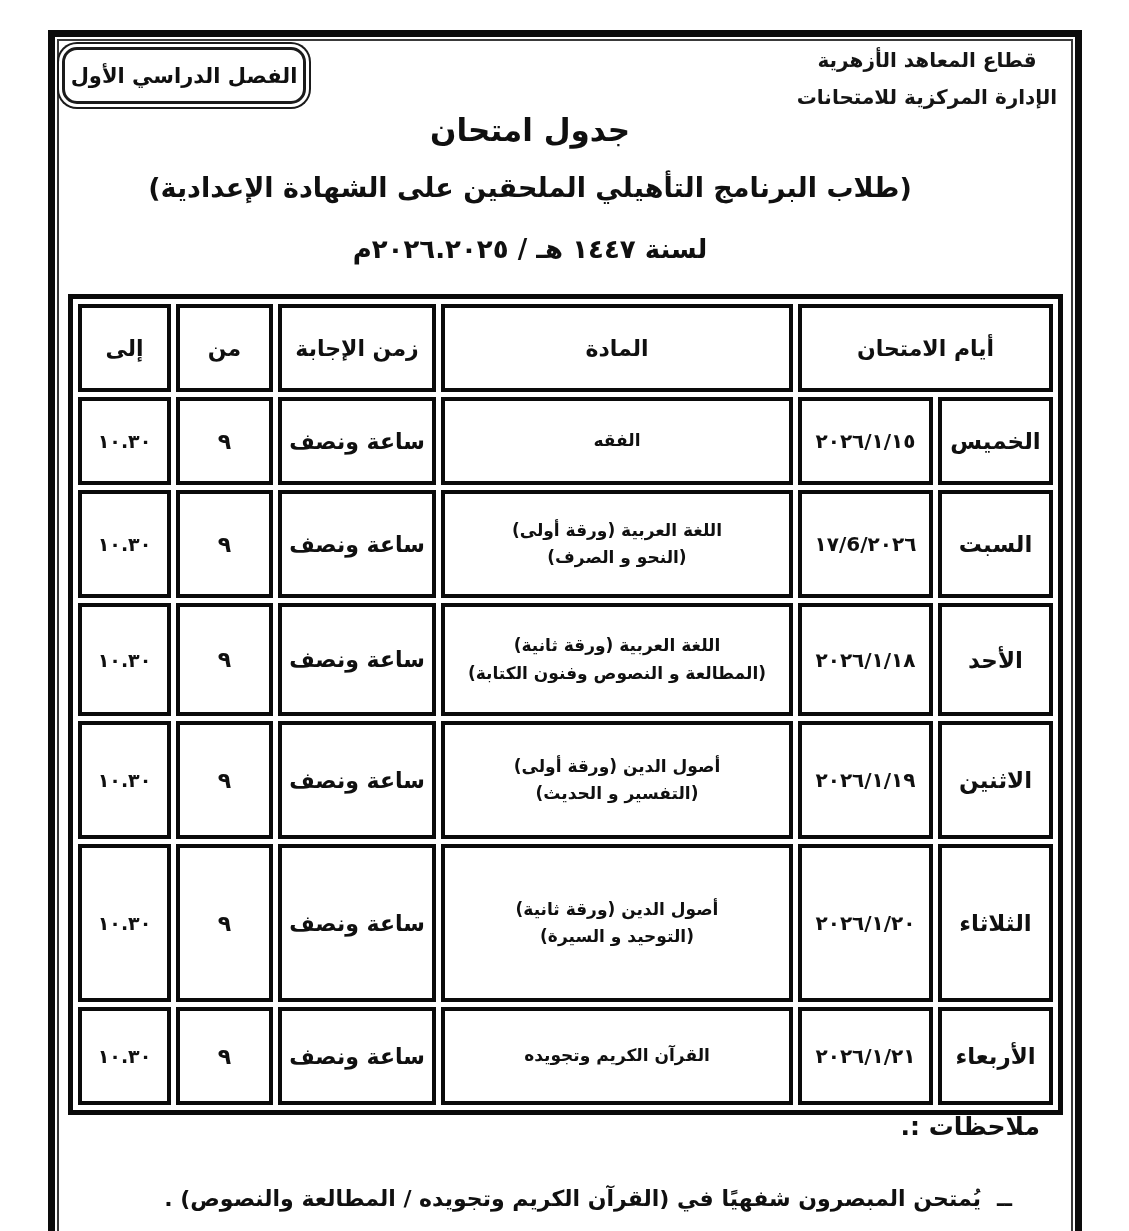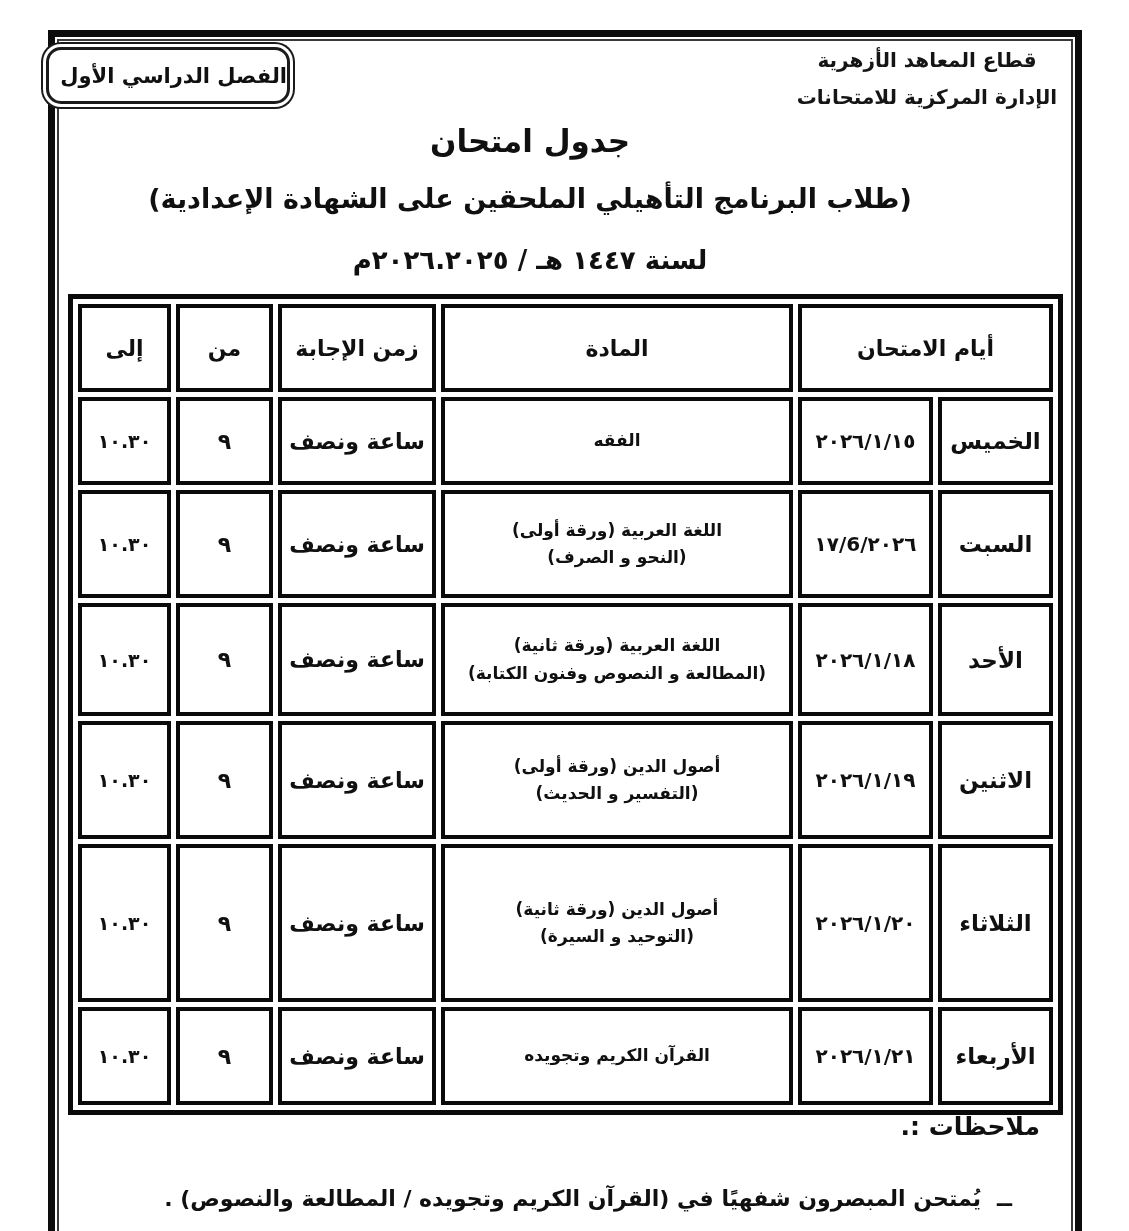--- a/index.html
+++ b/index.html
@@ -12,33 +12,33 @@
   
   .frame {
     position:absolute; left:48px; top:30px; width:1034px; height:1260px;
     border:7px solid #0c0c0c;
   }
   .frame::after{
     content:""; position:absolute; inset:2px; border:2px solid #3a3a3a;
   }
   
   .stamp{
-    position:absolute; left:46px; top:47px; width:244px; height:57px;
+    position:absolute; left:62px; top:47px; width:244px; height:57px;
     border:3px solid #1b1b1b; border-radius:15px;
     box-shadow:0 0 0 3px #ffffff, 0 0 0 5px #1b1b1b;
-    display:flex; align-items:center; 
+    display:flex; align-items:center; justify-content:center;
     font-size:21px; font-weight:bold; background:#fff;
   }
   
   .org{
     position:absolute; right:62px; top:42px; width:280px;
     text-align:center; font-weight:bold; font-size:20px; line-height:1.85;
     color:#151515; letter-spacing:.5px;
   }
-  .title-line{ position:absolute; left:40px; width:980px; text-align:center; font-weight:bold;margin-top:11px; }
+  .title-line{ position:absolute; left:40px; width:980px; text-align:center; font-weight:bold; }
   .doc-title   { top:112px; font-size:31px; }
   .doc-subtitle{ top:172px; font-size:27px; }
   .doc-year    { top:234px; font-size:26px; }
 
   
   .exam-table{
     position:absolute; left:68px; top:294px; width:995px;
     border-collapse:separate; border-spacing:5px;
     border:5px solid #0a0a0a; background:#fff; table-layout:fixed;
   }

